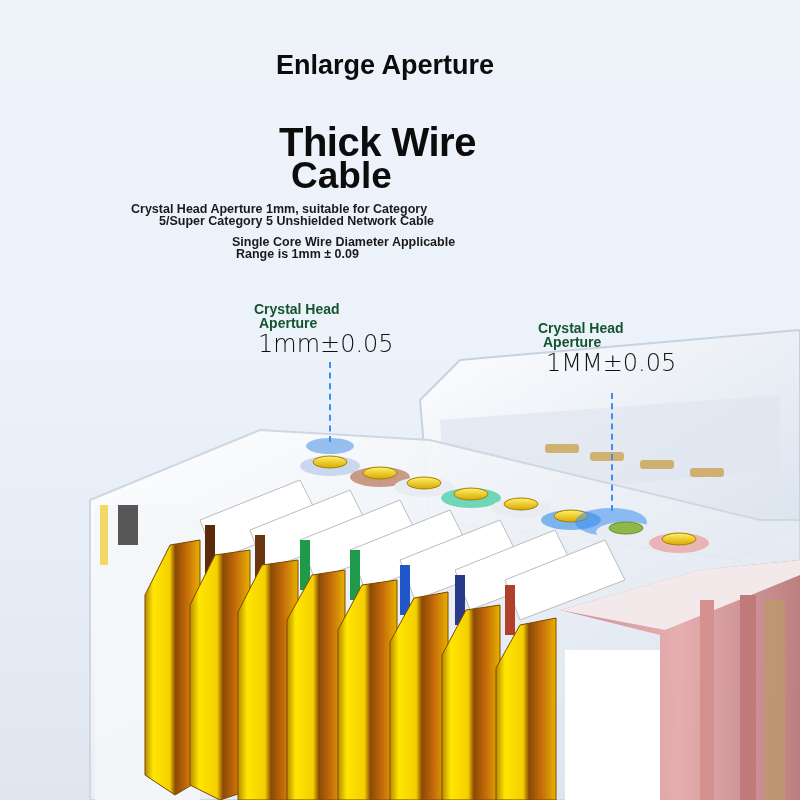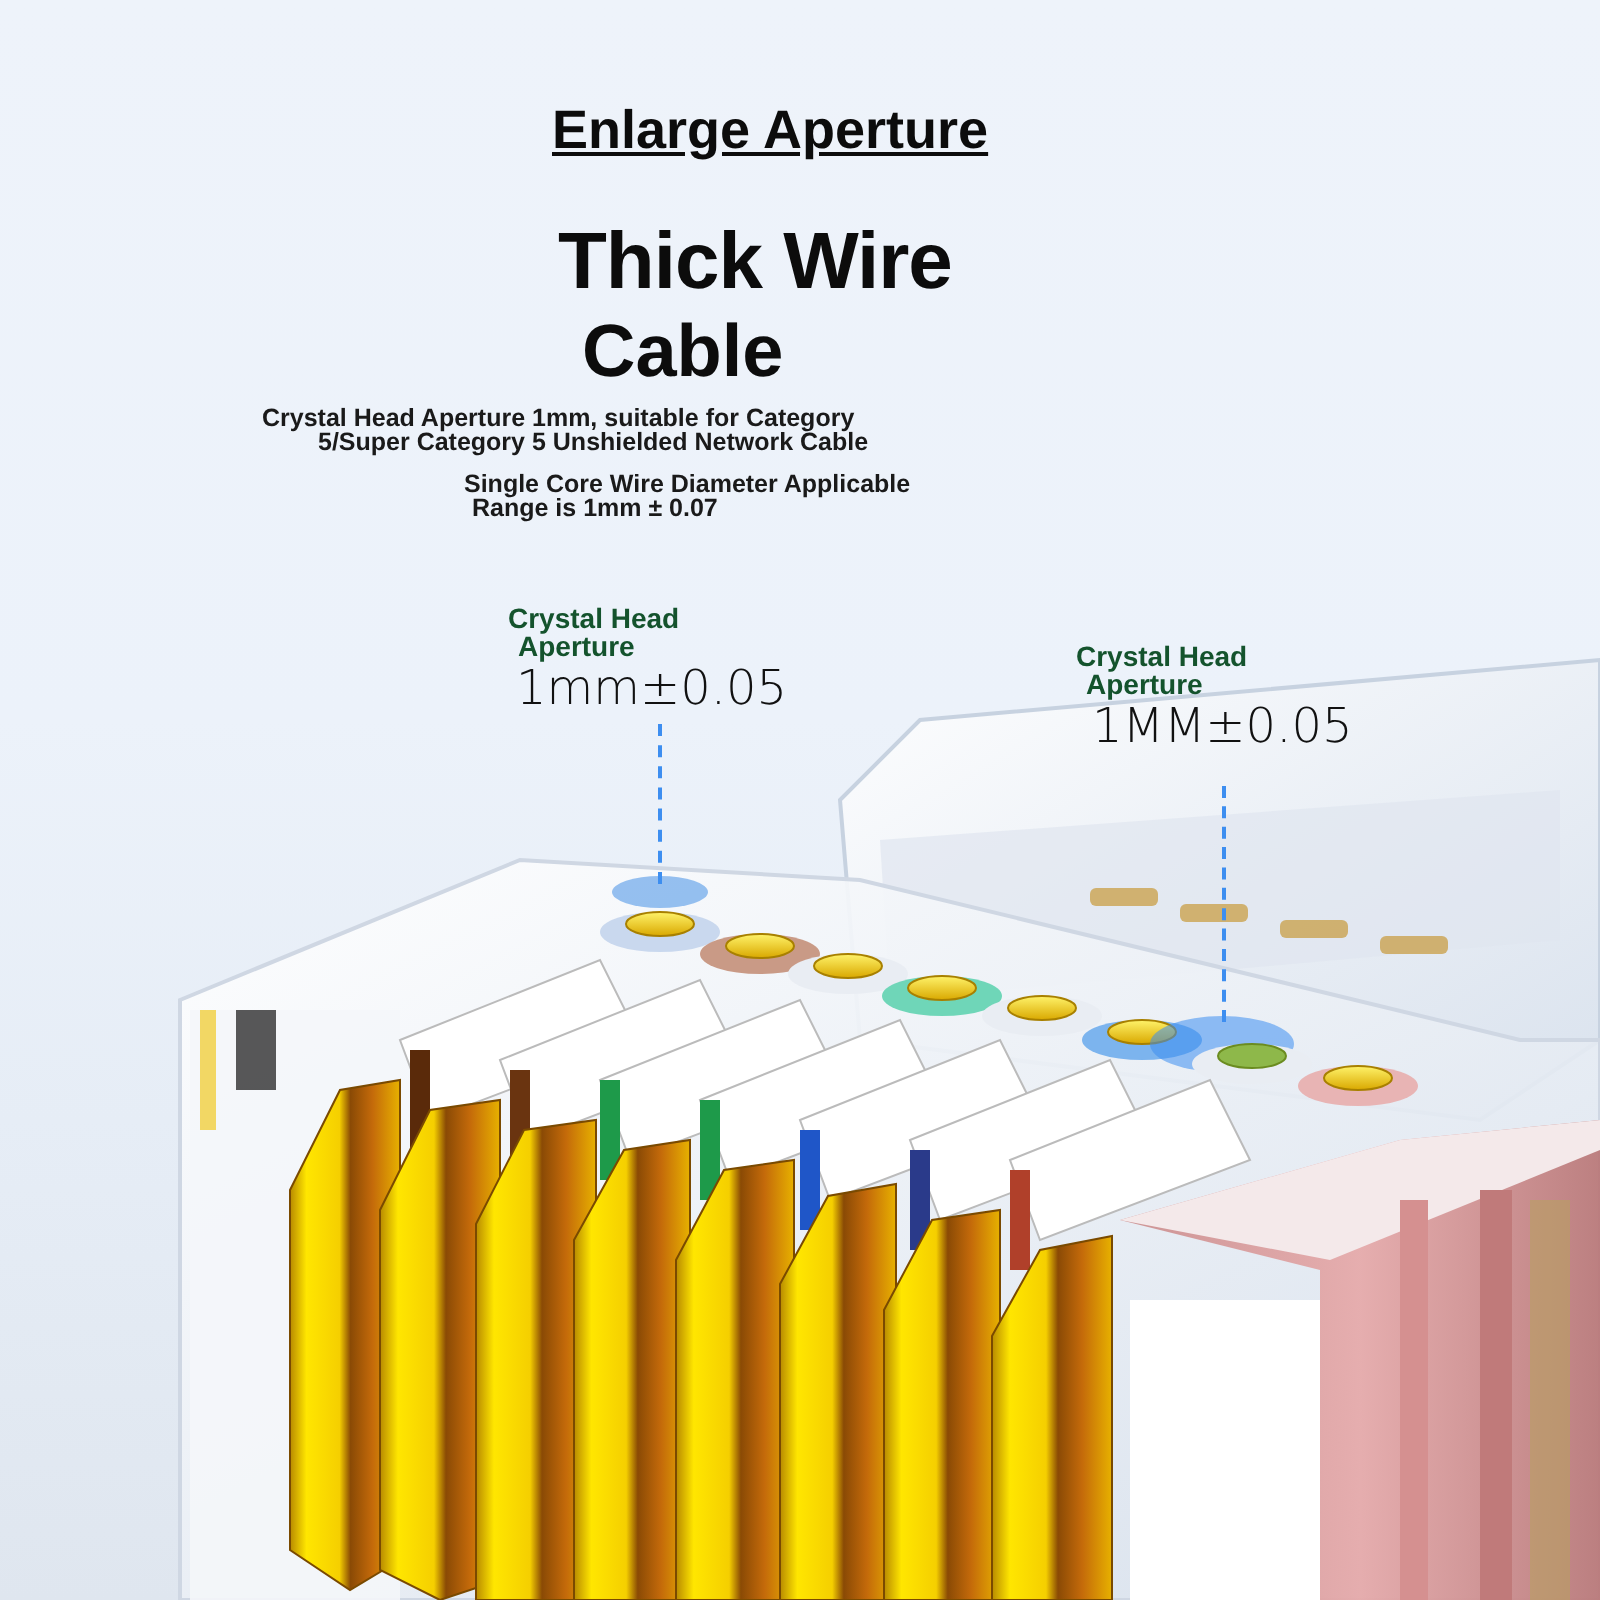--- a/index.html
+++ b/index.html
@@ -4,24 +4,24 @@
 <style>
   * { margin:0; padding:0; box-sizing:border-box; }
   html, body { width:800px; height:800px; overflow:hidden; }
   body {
     position:relative;
     background: linear-gradient(180deg, #eef3fa 0%, #ecf2fa 45%, #e6edf6 70%, #dfe6ef 100%);
     font-family: "Liberation Sans", sans-serif;
   }
   .abs { position:absolute; }
   .heading {
-    left:276px; top:50px; font-size:27px; font-weight:bold; color:#0c0c0c; white-space:nowrap;text-decoration:underline;
+    left:276px; top:50px; font-size:27px; font-weight:bold; color:#0c0c0c; white-space:nowrap;
   }
   .title-line1 {
-    left:279px; top:109px; font-size:40px; font-weight:bold; color:#0c0c0c; white-space:nowrap; letter-spacing:-0.5px;
+    left:279px; top:120px; font-size:40px; font-weight:bold; color:#0c0c0c; white-space:nowrap; letter-spacing:-0.5px;
   }
   .title-line2 {
     left:291px; top:155px; font-size:37px; font-weight:bold; color:#0c0c0c; white-space:nowrap;
   }
   .desc {
     font-size:12.5px; font-weight:bold; color:#1a1a1a; line-height:12px; white-space:nowrap;
   }
   .desc1 { left:131px; top:203px; }
   .desc1 .l2 { padding-left:4px;margin-left:24px; }
   .desc2 { left:204px; top:236px;margin-left:28px; }
@@ -145,21 +145,21 @@
 <div class="abs heading">Enlarge Aperture</div>
 <div class="abs title-line1">Thick Wire</div>
 <div class="abs title-line2">Cable</div>
 
 <div class="abs desc desc1">
   <div>Crystal Head Aperture 1mm, suitable for Category</div>
   <div class="l2">5/Super Category 5 Unshielded Network Cable</div>
 </div>
 <div class="abs desc desc2">
   <div>Single Core Wire Diameter Applicable</div>
-  <div class="l2">Range is 1mm ± 0.07</div>
+  <div class="l2">Range is 1mm ± 0.09</div>
 </div>
 
 <div class="abs callout-label c1-label">
   <div>Crystal Head</div>
   <div class="l2">Aperture</div>
 </div>
 <div class="abs callout-value c1-value">1mm±0.05</div>
 <div class="abs dash dash1"></div>
 
 <div class="abs callout-label c2-label">

